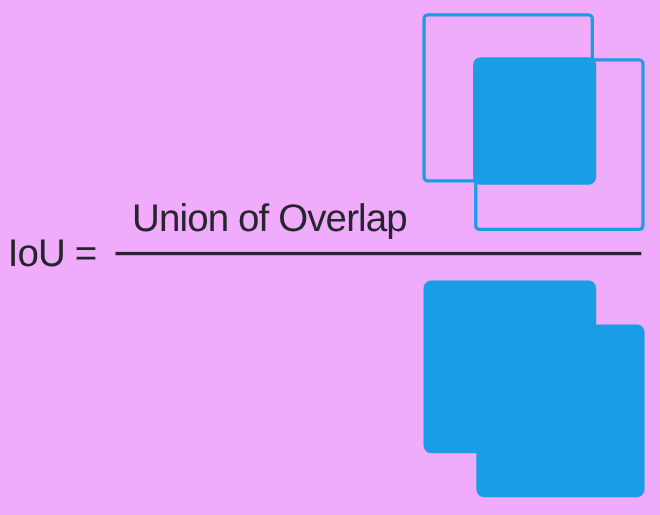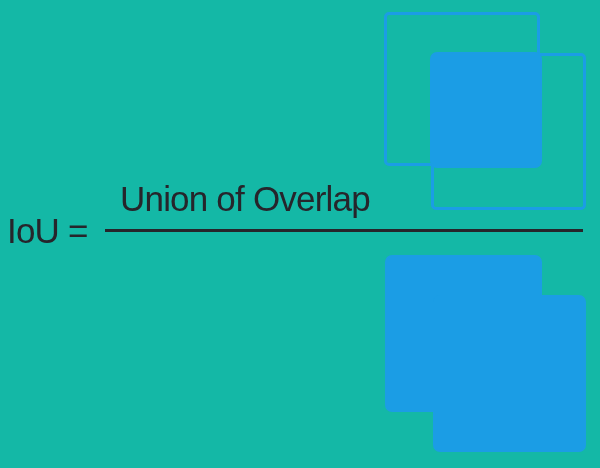--- a/index.html
+++ b/index.html
@@ -4,21 +4,21 @@
 <style>
   html, body {
     margin: 0;
     padding: 0;
     background: #ffffff;
   }
   #canvas {
     position: relative;
     width: 600px;
     height: 468px;
-    background: #14b8a6;
+    background: #f0abfc;
     overflow: hidden;
     font-family: "Liberation Sans", sans-serif;
     color: var(--text-dark, #26252B);
   }
   .label {
     position: absolute;
     line-height: 1;
     letter-spacing: -0.8px;
     white-space: nowrap;
     color: var(--text-dark, #26252B);

